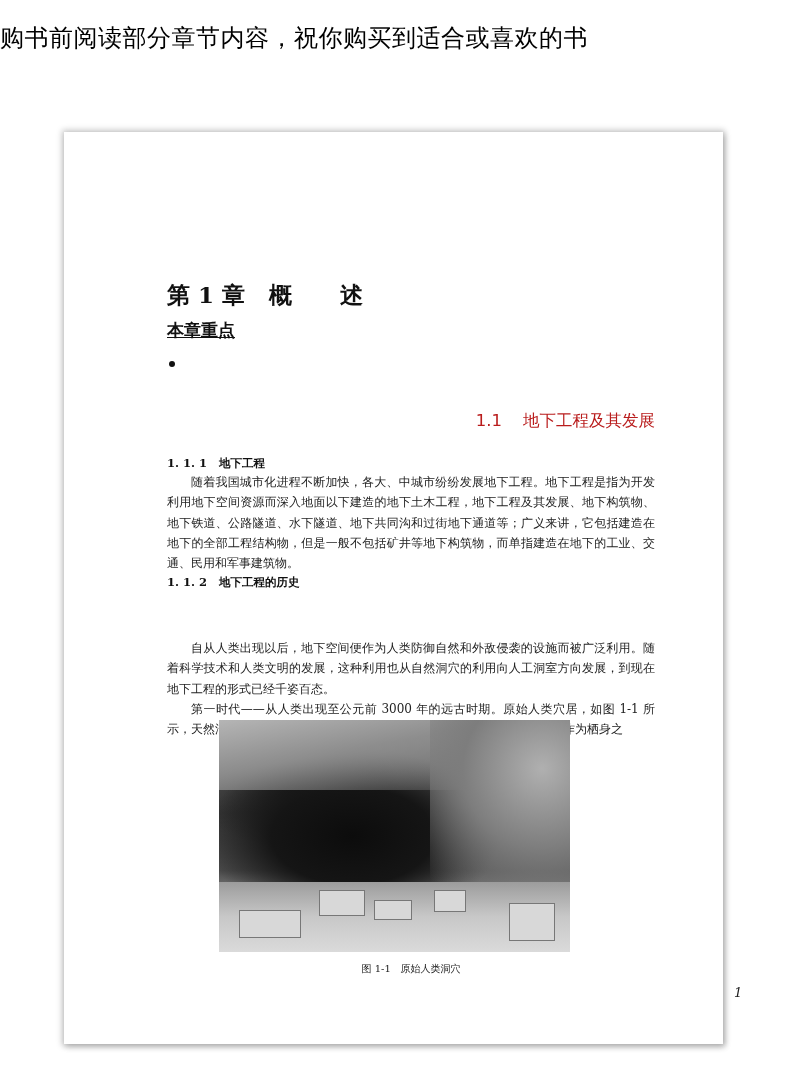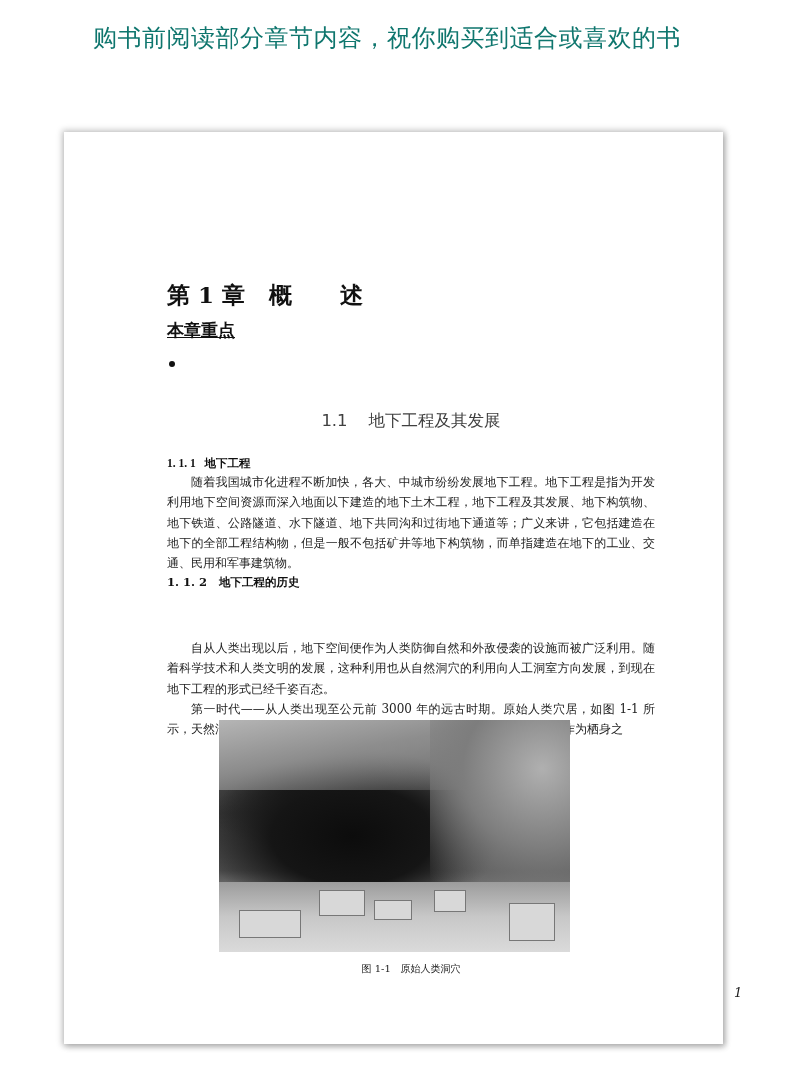--- a/index.html
+++ b/index.html
@@ -1,46 +1,46 @@
 <!DOCTYPE html>
 <html><head>
 <meta charset="utf-8">
 <style>
   html, body { margin:0; padding:0; }
   body {
     width:790px; height:1069px; background:#ffffff; position:relative; overflow:hidden;
     font-family: "DejaVu Serif", "Liberation Serif", serif;
   }
   .banner {
-    position:absolute; left:0; top:22px; width:774px; text-align:center;
+    position:absolute; left:0; top:22px; width:774px; text-align:left;
     font-family: "DejaVu Sans", "Liberation Sans", sans-serif;
-    font-size:24px; color:#0f766e; letter-spacing:0.5px;
+    font-size:24px; color:#000000; letter-spacing:0.5px;
   }
   .page {
     position:absolute; left:64px; top:132px; width:659px; height:912px;
     background:#fff;
     box-shadow: 0 0 6px 2px rgba(0,0,0,0.22), 2px 3px 6px rgba(0,0,0,0.18);
   }
   .content { position:absolute; left:103px; top:0; width:488px; }
   .chapter-title {
     position:absolute; left:0; top:148px; width:488px; 
     font-size:23px; font-weight:bold; color:#111; white-space:pre;
   }
   .focus-heading {
     position:absolute; left:0; top:187px; font-size:17px; font-weight:bold; color:#111;
     font-family: "DejaVu Sans", "Liberation Sans", sans-serif;
     text-decoration: underline;
   }
   .bullets { position:absolute; left:0; top:222px; margin:0; padding:0; list-style:none; }
   .bullets li { font-size:12px; line-height:20px; color:#222; position:relative; padding-left:16px; }
   .bullets li .dot { position:absolute; left:2px; top:7px; width:6px; height:6px; border-radius:50%; background:#111; }
   .section-title {
-    position:absolute; left:0; top:278px; width:488px; text-align:center;
+    position:absolute; left:0; top:278px; width:488px; text-align:right;
     font-family: "DejaVu Sans", "Liberation Sans", sans-serif;
-    font-size:16.5px; color:#404040; white-space:pre;
+    font-size:16.5px; color:#b91c1c; white-space:pre;
   }
   .sub-heading {
     position:absolute; left:0; font-size:11.5px; font-weight:bold; color:#111; white-space:pre;
   }
   .para { position:absolute; left:0; width:488px; font-size:12px; line-height:20.3px; color:#222; text-align:justify; }
   .para p { margin:0; text-indent:2em; }
   .figure {
     position:absolute; left:52px; top:588px; width:351px; height:232px;
     background:
       radial-gradient(ellipse 42% 38% at 38% 50%, #0c0c0c 0%, #151515 55%, rgba(20,20,20,0) 100%),
@@ -81,21 +81,21 @@
 
     <div class="focus-heading">本章重点</div>
     <ul class="bullets">
       <li>
         <span class="dot"></span>
       </li>
     </ul>
 
     <div class="section-title">1.1    地下工程及其发展</div>
 
-    <div class="sub-heading" style="top:324px;font-family:Liberation Serif, serif;">1. 1. 1   地下工程</div>
+    <div class="sub-heading" style="top:324px;">1. 1. 1   地下工程</div>
     <div class="para" style="top:340px;">
       <p>随着我国城市化进程不断加快，各大、中城市纷纷发展地下工程。地下工程是指为开发利用地下空间资源而深入地面以下建造的地下土木工程，地下工程及其发展、地下构筑物、地下铁道、公路隧道、水下隧道、地下共同沟和过街地下通道等；广义来讲，它包括建造在地下的全部工程结构物，但是一般不包括矿井等地下构筑物，而单指建造在地下的工业、交通、民用和军事建筑物。</p>
     </div>
 
     <div class="sub-heading" style="top:443px;">1. 1. 2   地下工程的历史</div>
     <div class="para" style="top:460px;margin-top:46px;">
       <p>自从人类出现以后，地下空间便作为人类防御自然和外敌侵袭的设施而被广泛利用。随着科学技术和人类文明的发展，这种利用也从自然洞穴的利用向人工洞室方向发展，到现在地下工程的形式已经千姿百态。</p>
       <p>第一时代——从人类出现至公元前 3000 年的远古时期。原始人类穴居，如图 1-1 所示，天然洞穴成为人类防寒暑、避风雨、躲野兽的处所；人们利用天然洞穴作为栖身之</p>
     </div>
 

